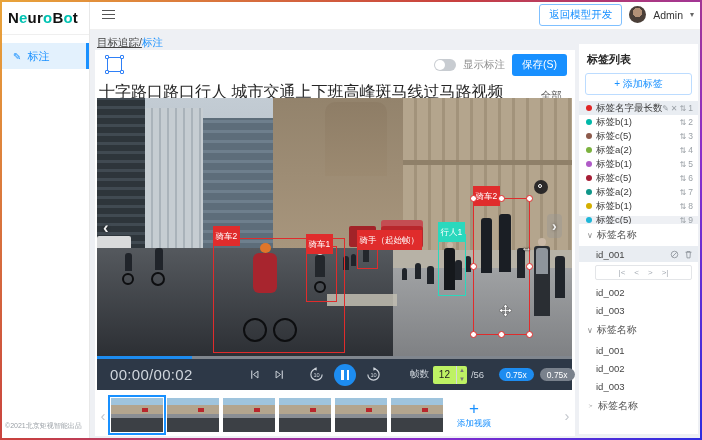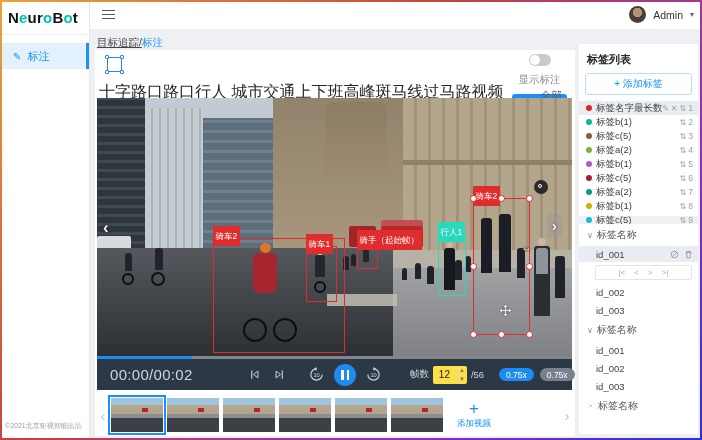--- a/index.html
+++ b/index.html
@@ -41,21 +41,21 @@
 
   
   .main-card { position:absolute; left:95px; top:50px; width:480px; height:386px; background:#fff; }
   .tool-row { position:absolute; left:0; top:0; width:100%; height:30px; }
   .bbox-tool { position:absolute; left:12px; top:7px; width:15px; height:15px;
     border:1.5px solid #2f80f7; border-radius:2px; cursor:pointer; }
   .bbox-tool i { position:absolute; width:4px; height:4px; background:#fff;
     border:1.5px solid #2f80f7; border-radius:1px; }
   .bbox-tool .c1{left:-3px;top:-3px}.bbox-tool .c2{right:-3px;top:-3px}
   .bbox-tool .c3{left:-3px;bottom:-3px}.bbox-tool .c4{right:-3px;bottom:-3px}
-  .tool-right { position:absolute; right:8px; top:4px; display:flex; align-items:center; gap:7px;flex-direction:column; }
+  .tool-right { position:absolute; right:8px; top:4px; display:flex; align-items:center; gap:7px; }
   .toggle { width:22px; height:12px; border-radius:6px; background:#c8ccd1; position:relative; cursor:pointer; }
   .toggle .knob { position:absolute; left:1px; top:1px; width:10px; height:10px; border-radius:50%; background:#fff; }
   .toggle-label { color:#8c8c8c; font-size:10.5px; }
   .btn-primary { background:#1890ff; color:#fff; border:none; border-radius:3px;
     font-size:10.5px; padding:4px 10px; cursor:pointer; }
   .title-row { position:absolute; left:4px; top:32px; width:472px; display:flex; align-items:center; }
   .vid-title { font-size:16px; color:#262626; }
   .filter { margin-left:auto; color:#595959; font-size:10.5px; cursor:pointer; }
 
   
@@ -113,21 +113,21 @@
   .controls { position:absolute; left:0; top:261px; width:475px; height:31px; background:#2d3847;
     display:flex; align-items:center; color:#cfd5dc; }
   .cdiv { width:1px; height:31px; background:#414c5c; }
   .c-time { flex:0 0 142px; padding-left:13px; font-size:15px; letter-spacing:.3px; }
   .c-skip { flex:0 0 56px; display:flex; justify-content:center; gap:14px; align-items:center; }
   .c-play { flex:0 0 100px; display:flex; justify-content:center; gap:10px; align-items:center; }
   .pause-btn { width:22px; height:22px; border-radius:50%; background:#1d8cf0; position:relative; cursor:pointer; }
   .pause-btn i { position:absolute; top:6px; width:2.5px; height:10px; background:#fff; }
   .pause-btn .p1{left:7px}.pause-btn .p2{right:7px}
   .c-frames { flex:0 0 104px; display:flex; align-items:center; justify-content:center; gap:4px; font-size:9.5px; }
-  .frame-input { display:flex; width:34px; height:18px; background:#fde047; border-radius:2px; overflow:hidden; }
+  .frame-input { display:flex; width:34px; height:18px; background:#bef264; border-radius:2px; overflow:hidden; }
   .frame-input .val { flex:1; color:#222; font-size:10px; text-align:center; line-height:18px; }
   .spin { width:11px; border-left:1px solid #d5d8dc; display:flex; flex-direction:column; }
   .spin b { flex:1; font-size:6px; color:#777; text-align:center; line-height:9px; cursor:pointer; font-weight:normal; }
   .c-speed { flex:1; display:flex; align-items:center; justify-content:flex-end; gap:6px; padding-right:10px; }
   .pill { font-size:8.5px; border-radius:8px; padding:1.5px 7px; color:#fff; cursor:pointer; }
   .pill-blue { background:#1d8cf0; } .pill-gray { background:#79818c; }
 
   
   .filmstrip { position:absolute; left:0; top:344px; width:480px; height:42px; display:flex; align-items:center; }
   .fs-chevron { color:#c3c7cd; font-size:15px; width:16px; text-align:center; cursor:pointer; }
@@ -182,20 +182,21 @@
   <div class="side-footer">©2021北京矩视智能出品</div>
 </aside>
 
 <header class="topbar">
   <span class="burger">
       <i></i>
       <i></i>
       <i></i>
     </span>
   <div class="topbar-right">
+    <button class="btn-outline">返回模型开发</button>
     <span class="avatar"></span>
     <span class="user-name">Admin</span>
     <span class="caret">▾</span>
   </div>
 </header>
 
 <div class="breadcrumb">
   <span class="parent">目标追踪</span><span class="parent">/</span><span class="cur">标注</span>
 </div>
 

